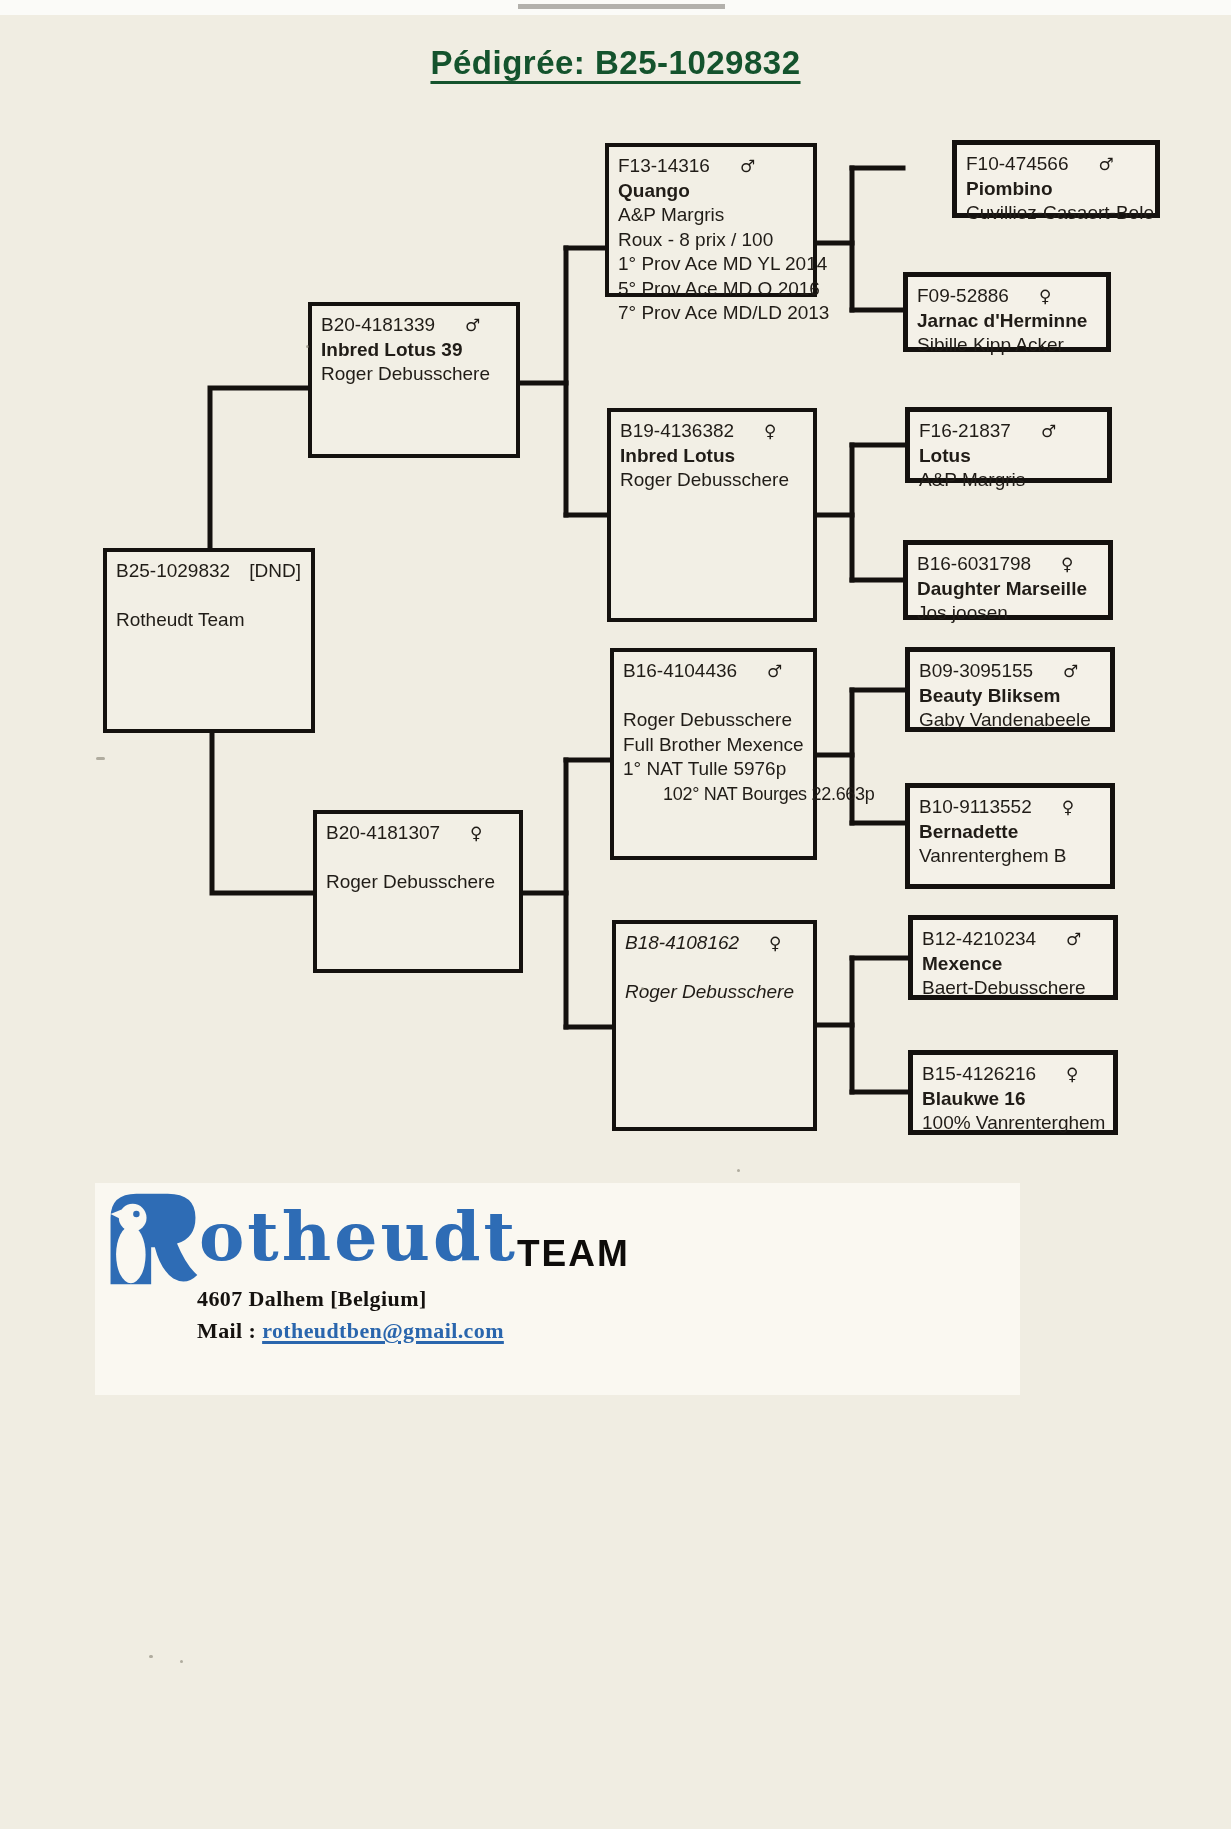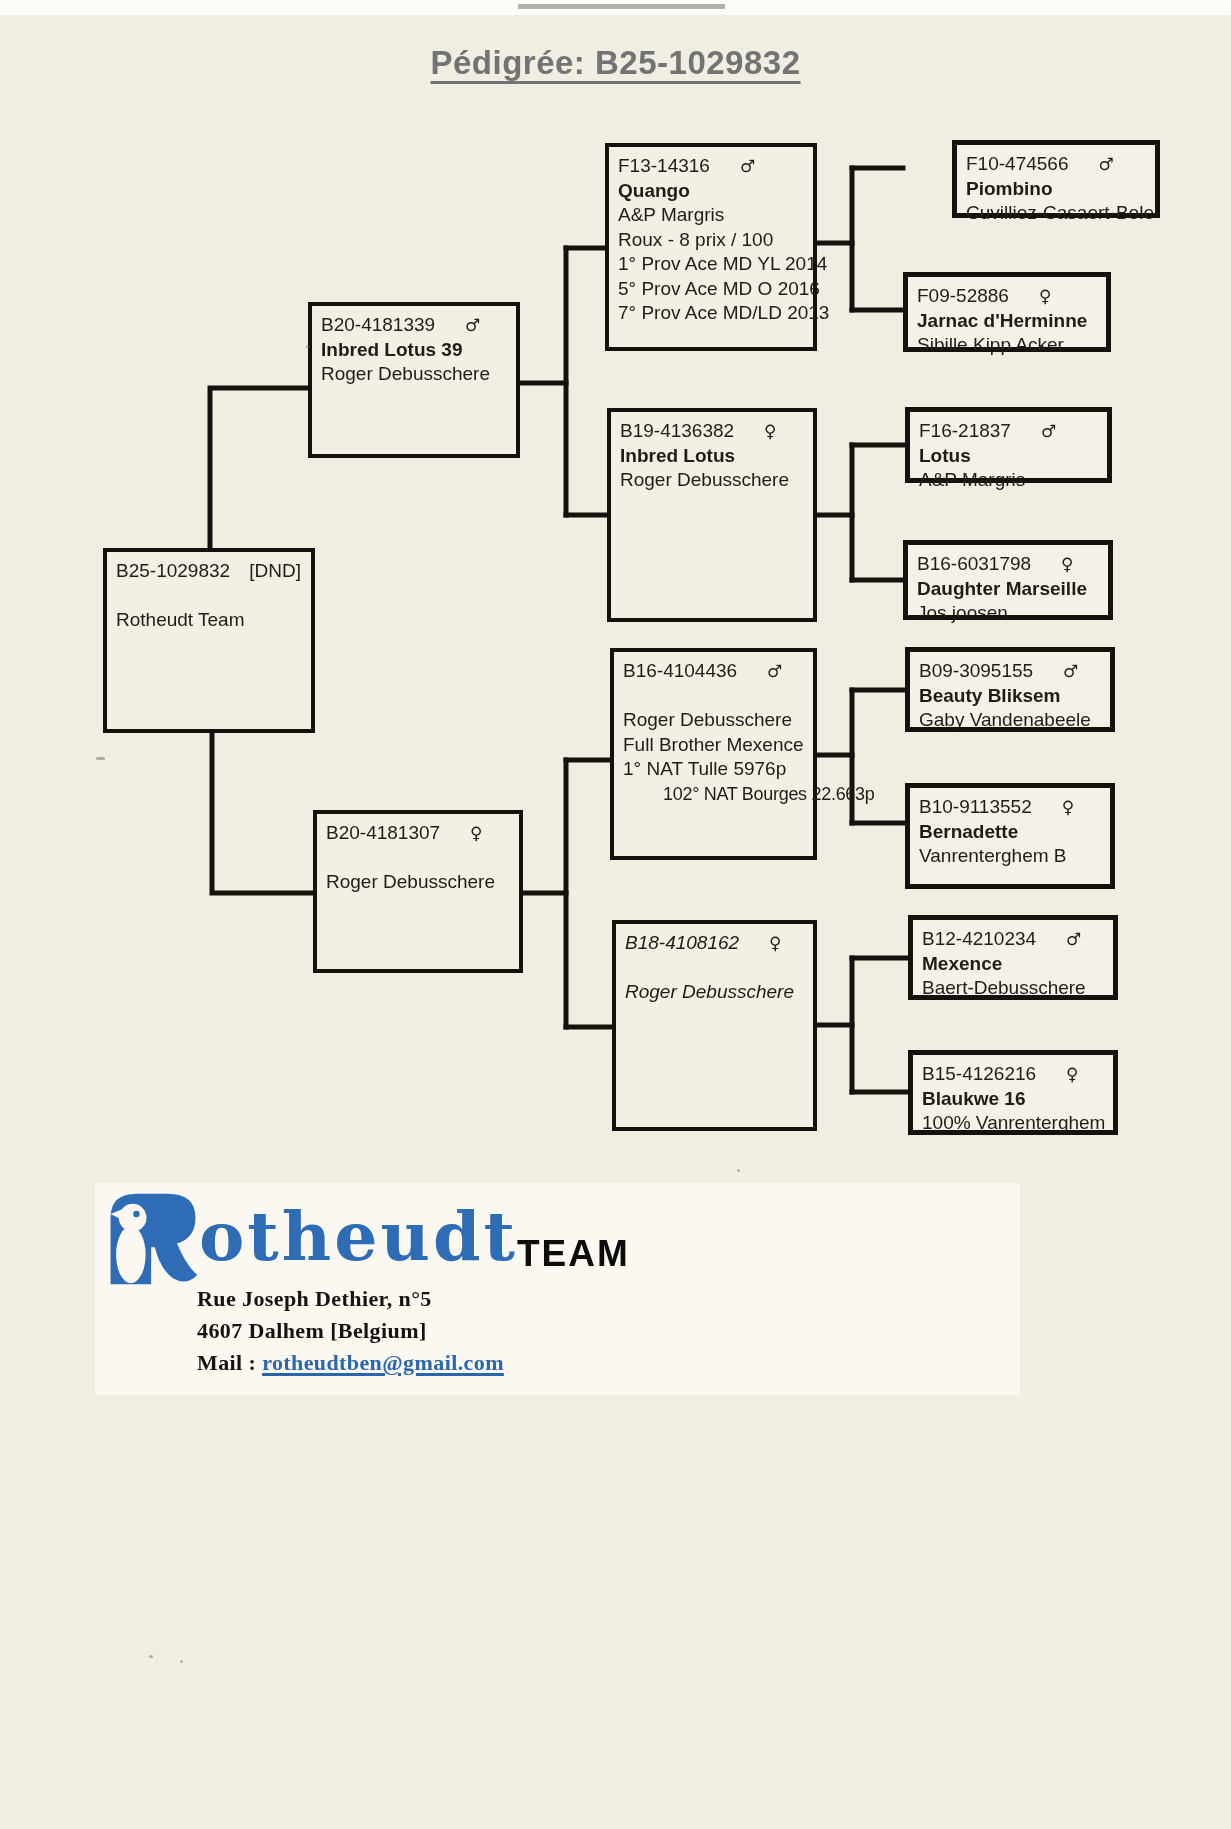--- a/index.html
+++ b/index.html
@@ -3,21 +3,21 @@
 <meta charset="utf-8">
 <style>
   html,body{margin:0;padding:0;background:#ffffff;}
   .page{position:relative;width:1231px;height:1829px;background:#f0ede2;overflow:hidden;
         font-family:"Liberation Sans",sans-serif;color:#1b1814;}
   .scan-top{position:absolute;left:0;top:0;width:1231px;height:15px;background:#fbfbf8;}
   .scan-line{position:absolute;left:518px;top:4px;width:207px;height:5px;background:#b3b1ac;}
   .speck{position:absolute;background:#8d897b;opacity:.65;border-radius:2px;}
 
   .title{position:absolute;left:0;top:44px;width:1231px;text-align:center;
-         font-size:33px;font-weight:bold;letter-spacing:.5px;color:#737373;}
+         font-size:33px;font-weight:bold;letter-spacing:.5px;color:#14532d;}
   .title span{text-decoration:underline;text-decoration-thickness:3px;text-underline-offset:7px;}
 
   .pbox{position:absolute;box-sizing:border-box;border:4px solid #14110e;background:#f2efe5;
         padding:7px 6px 0 9px;}
   .gen4{border-width:5px;background:#f4f1e8;}
   .line{min-height:24.5px;line-height:24.5px;font-size:19px;white-space:nowrap;color:#201c17;}
   .name{font-weight:bold;}
   .ring-row{display:flex;align-items:baseline;}
   .spread{justify-content:space-between;padding-right:4px;gap:16px;}
   .sex{margin-left:30px;font-family:"DejaVu Sans",sans-serif;font-size:17px;}
@@ -98,21 +98,21 @@
 
   <div class="pbox" style="left:313px;top:810px;width:210px;height:163px;">
     <div class="line ring-row">
       <span>B20-4181307</span>
       <span class="sex">♀</span>
     </div>
     <div class="line"></div>
     <div class="line">Roger Debusschere</div>
   </div>
 
-  <div class="pbox" style="left:605px;top:143px;width:212px;height:208px;">
+  <div class="pbox" style="left:605px;top:143px;width:212px;height:154px;">
     <div class="line ring-row">
       <span>F13-14316</span>
       <span class="sex">♂</span>
     </div>
     <div class="line name">Quango</div>
     <div class="line">A&amp;P Margris</div>
     <div class="line">Roux - 8 prix / 100</div>
     <div class="line">1° Prov Ace MD YL 2014</div>
     <div class="line">5° Prov Ace MD O 2016</div>
     <div class="line">7° Prov Ace MD/LD 2013</div>
@@ -224,21 +224,20 @@
     <svg class="logo-bird" width="96" height="98" viewBox="0 0 104 104">
       <path fill="#2e6cb5" d="M6 102 L6 30 Q6 4 34 4 L68 4 Q98 4 98 30 Q98 52 78 58 Q88 82 100 92 Q88 104 74 96 Q60 86 54 62 L50 62 L50 102 Z"></path>
       <circle cx="30" cy="30" r="15" fill="#faf8f1"></circle>
       <path d="M6 26 L18 21 L18 32 Z" fill="#faf8f1"></path>
       <ellipse cx="28" cy="70" rx="16" ry="31" fill="#faf8f1"></ellipse>
       <circle cx="34" cy="26" r="3.5" fill="#2e6cb5"></circle>
     </svg>
     <span class="brand">otheudt</span>
     <span class="team">TEAM</span>
     <div class="address">
-      <div class="aline">Rue Joseph Dethier, n°5</div>
       <div class="aline">4607 Dalhem [Belgium]</div>
       <div class="aline">
         <span>Mail :</span>
         <span class="mail-link">rotheudtben@gmail.com</span>
       </div>
     </div>
   </div>
 
   <div class="speck" style="left:96px;top:757px;width:9px;height:3px;"></div>
   <div class="speck" style="left:306px;top:345px;width:3px;height:3px;"></div>

